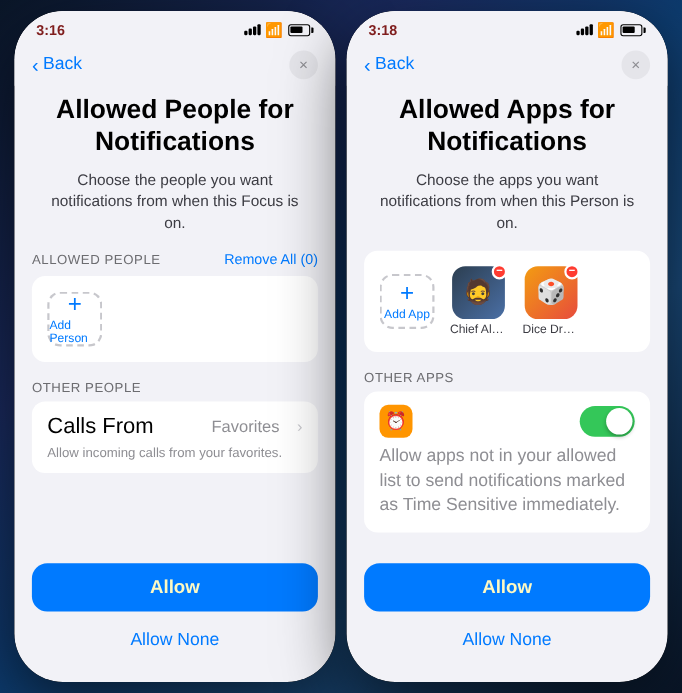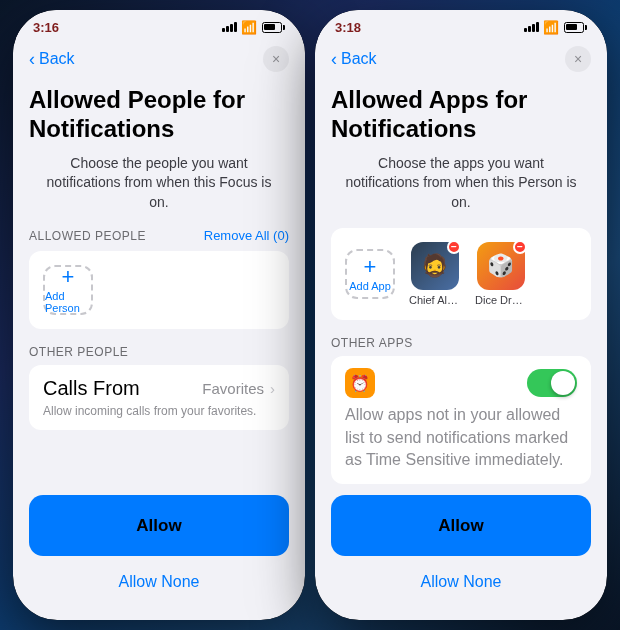--- a/index.html
+++ b/index.html
@@ -88,21 +88,21 @@
 
     .content {
       flex: 1;
       overflow-y: auto;
       padding: 8px 16px 0;
     }
 
     .page-title {
       font-size: 24px;
       font-weight: 700;
-      text-align: left;
+      text-align: center;
       color: #000;
       line-height: 1.2;
       margin-bottom: 10px;
     }
 
     .page-subtitle {
       font-size: 14px;
       color: #3c3c43;
       text-align: center;
       line-height: 1.4;
@@ -250,21 +250,21 @@
       display: flex;
       align-items: center;
       justify-content: space-between;
     }
 
     .calls-label { font-size: 20px; color: #000; font-weight: 400; text-align: center; }
 
     .calls-value {
       display: flex;
       align-items: flex-start;
-      gap: 6px;
+      gap: 16px;
       color: #8e8e93;
       font-size: 15px;
     }
 
     .calls-hint {
       font-size: 12px;
       color: #8e8e93;
       margin-top: 4px;
     }
 
@@ -327,25 +327,25 @@
       margin-top: 6px;
       line-height: 1.4;
     }
 
     .bottom-buttons {
       padding: 10px 16px 20px;
     }
 
     .allow-btn {
       background: #007aff;
-      color: #000000;
+      color: #fef9c3;
       border: none;
       border-radius: 14px;
       width: 100%;
-      height: 61px;
+      height: 44px;
       font-size: 17px;
       font-weight: 600;
       cursor: pointer;
       margin-bottom: 8px;
     }
 
     .allow-none-btn {
       background: transparent;
       color: #007aff;
       border: none;

